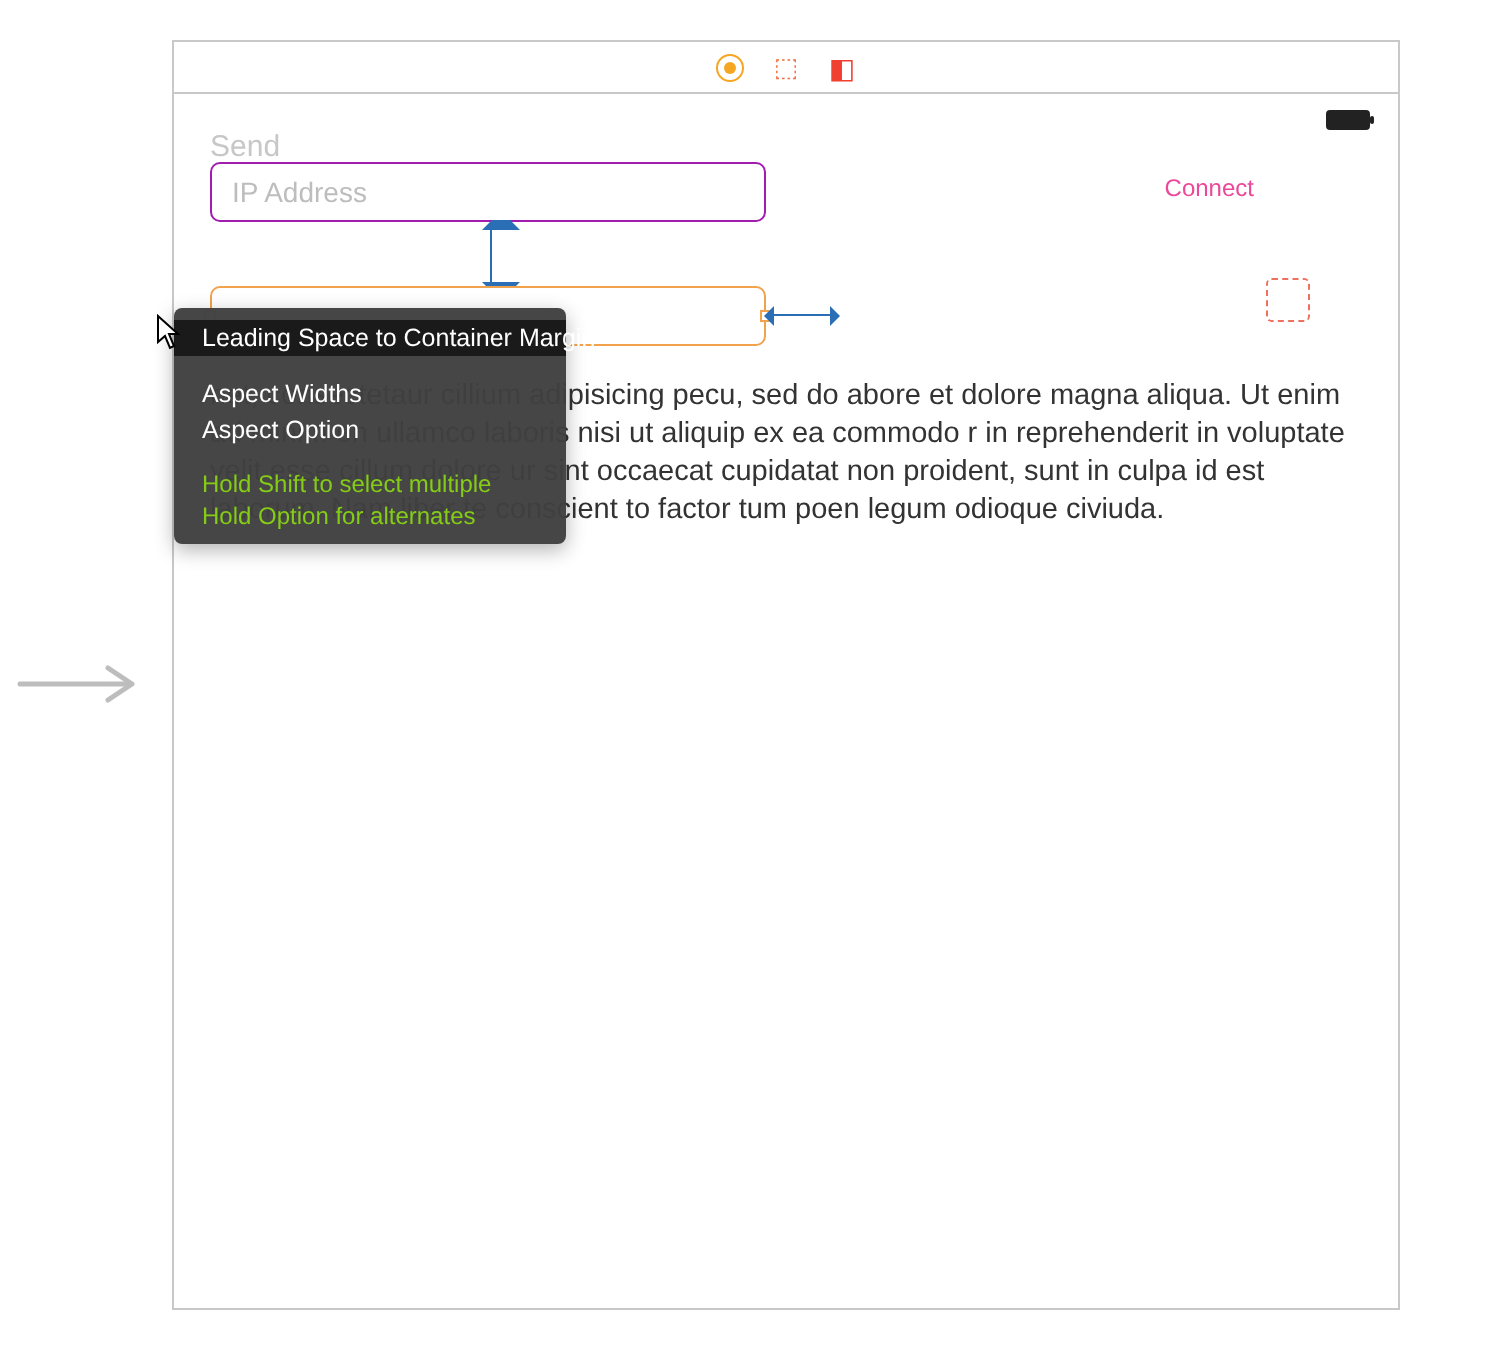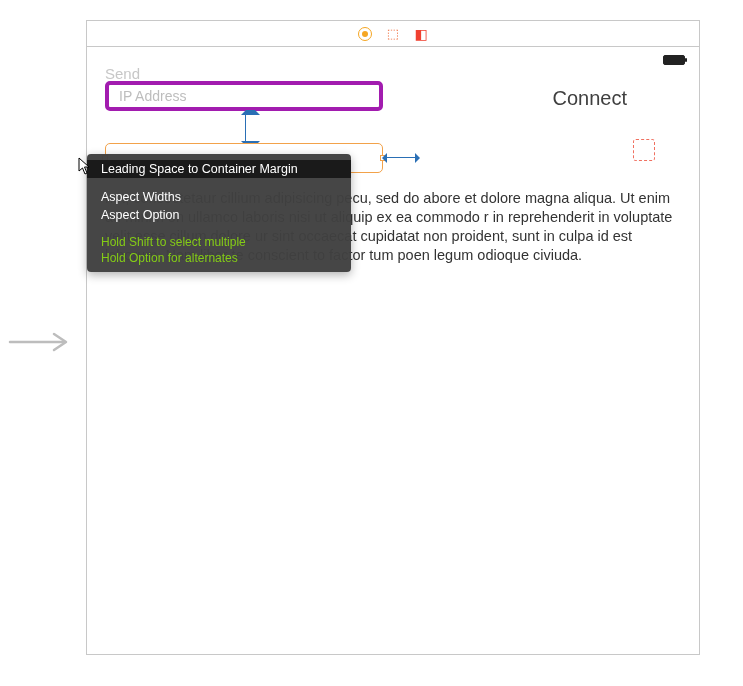--- a/index.html
+++ b/index.html
@@ -63,21 +63,21 @@
       background: #222;
     }
     .battery::after {
       content: "";
       position: absolute; right: -3px; top: 2px;
       width: 2px; height: 4px; background:#222; border-radius:1px;
     }
     .text-field {
       position: absolute;
       width: 278px; height: 30px;
-      border: 4px solid #a21caf;
+      border: 1px solid #a21caf;
       border-radius: 5px;
       background: #fff;
       display:flex; align-items:center;
       padding: 0 10px;
       color: #bdbdbd;
       font-size: 14px;
     }
     .tf-ip { left: 18px; top: 34px; }
     .tf-msg {
       left: 18px; top: 96px;
@@ -106,43 +106,43 @@
       height:1px; width:36px; background:#2a6fb5;
     }
     .caret-h::before, .caret-h::after {
       content:""; position:absolute; top:-4px; width:0; height:0;
       border-top:5px solid transparent; border-bottom:5px solid transparent;
     }
     .caret-h::before { left:-1px; border-right:5px solid #2a6fb5; }
     .caret-h::after  { right:-1px; border-left:5px solid #2a6fb5; }
 
     .btn-link {
-      position:absolute; font-size: 20px;
-      color: #404040;
+      position:absolute; font-size: 12px;
+      color: #ec4899;
     }
     .btn-connect { right: 72px; top: 40px; }
     .btn-send {
       right: 98px; top: 99px;
       color: #c7c7c7; font-size:15px;text-align:right;
     }
     .dashed-box {
       position:absolute; right:44px; top:92px;
       width:22px; height:22px;
       border:1.5px dashed #f07060;
       border-radius:3px;
     }
     .body-text {
       position:absolute; left:18px; top:142px; right: 22px;
       font-size: 14.5px; line-height: 1.32;
       color:#333;
     }
     .context-menu {
       position:absolute;
       left: 0px; top: 107px;
-      width: 264px;
+      width: 196px;
       background: rgba(64,64,64,0.97);
       border-radius: 4px;
       padding: 6px 0;
       color: #fff;
       font-size: 12.5px;
       box-shadow: 0 3px 10px rgba(0,0,0,0.3);
       z-index: 5;
     }
     .cm-item {
       padding: 2px 14px;

